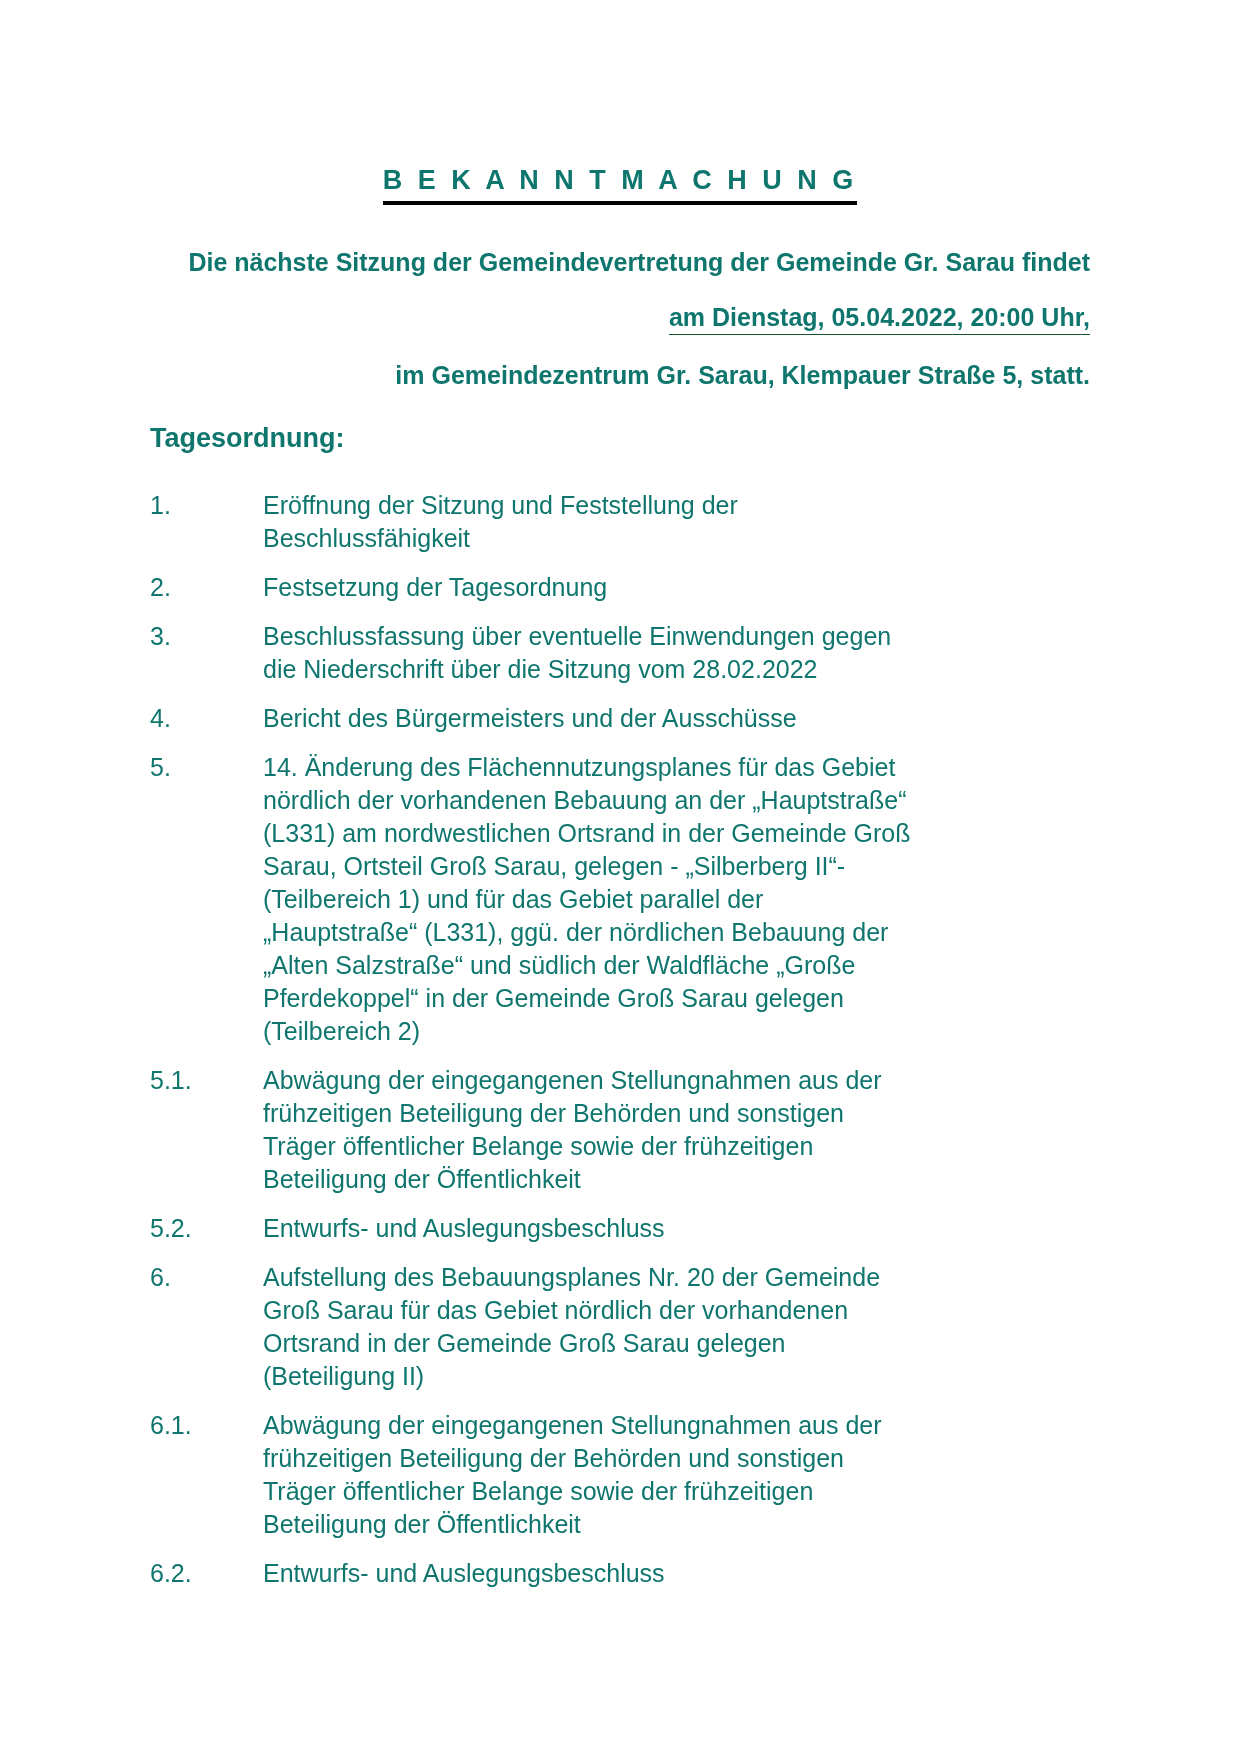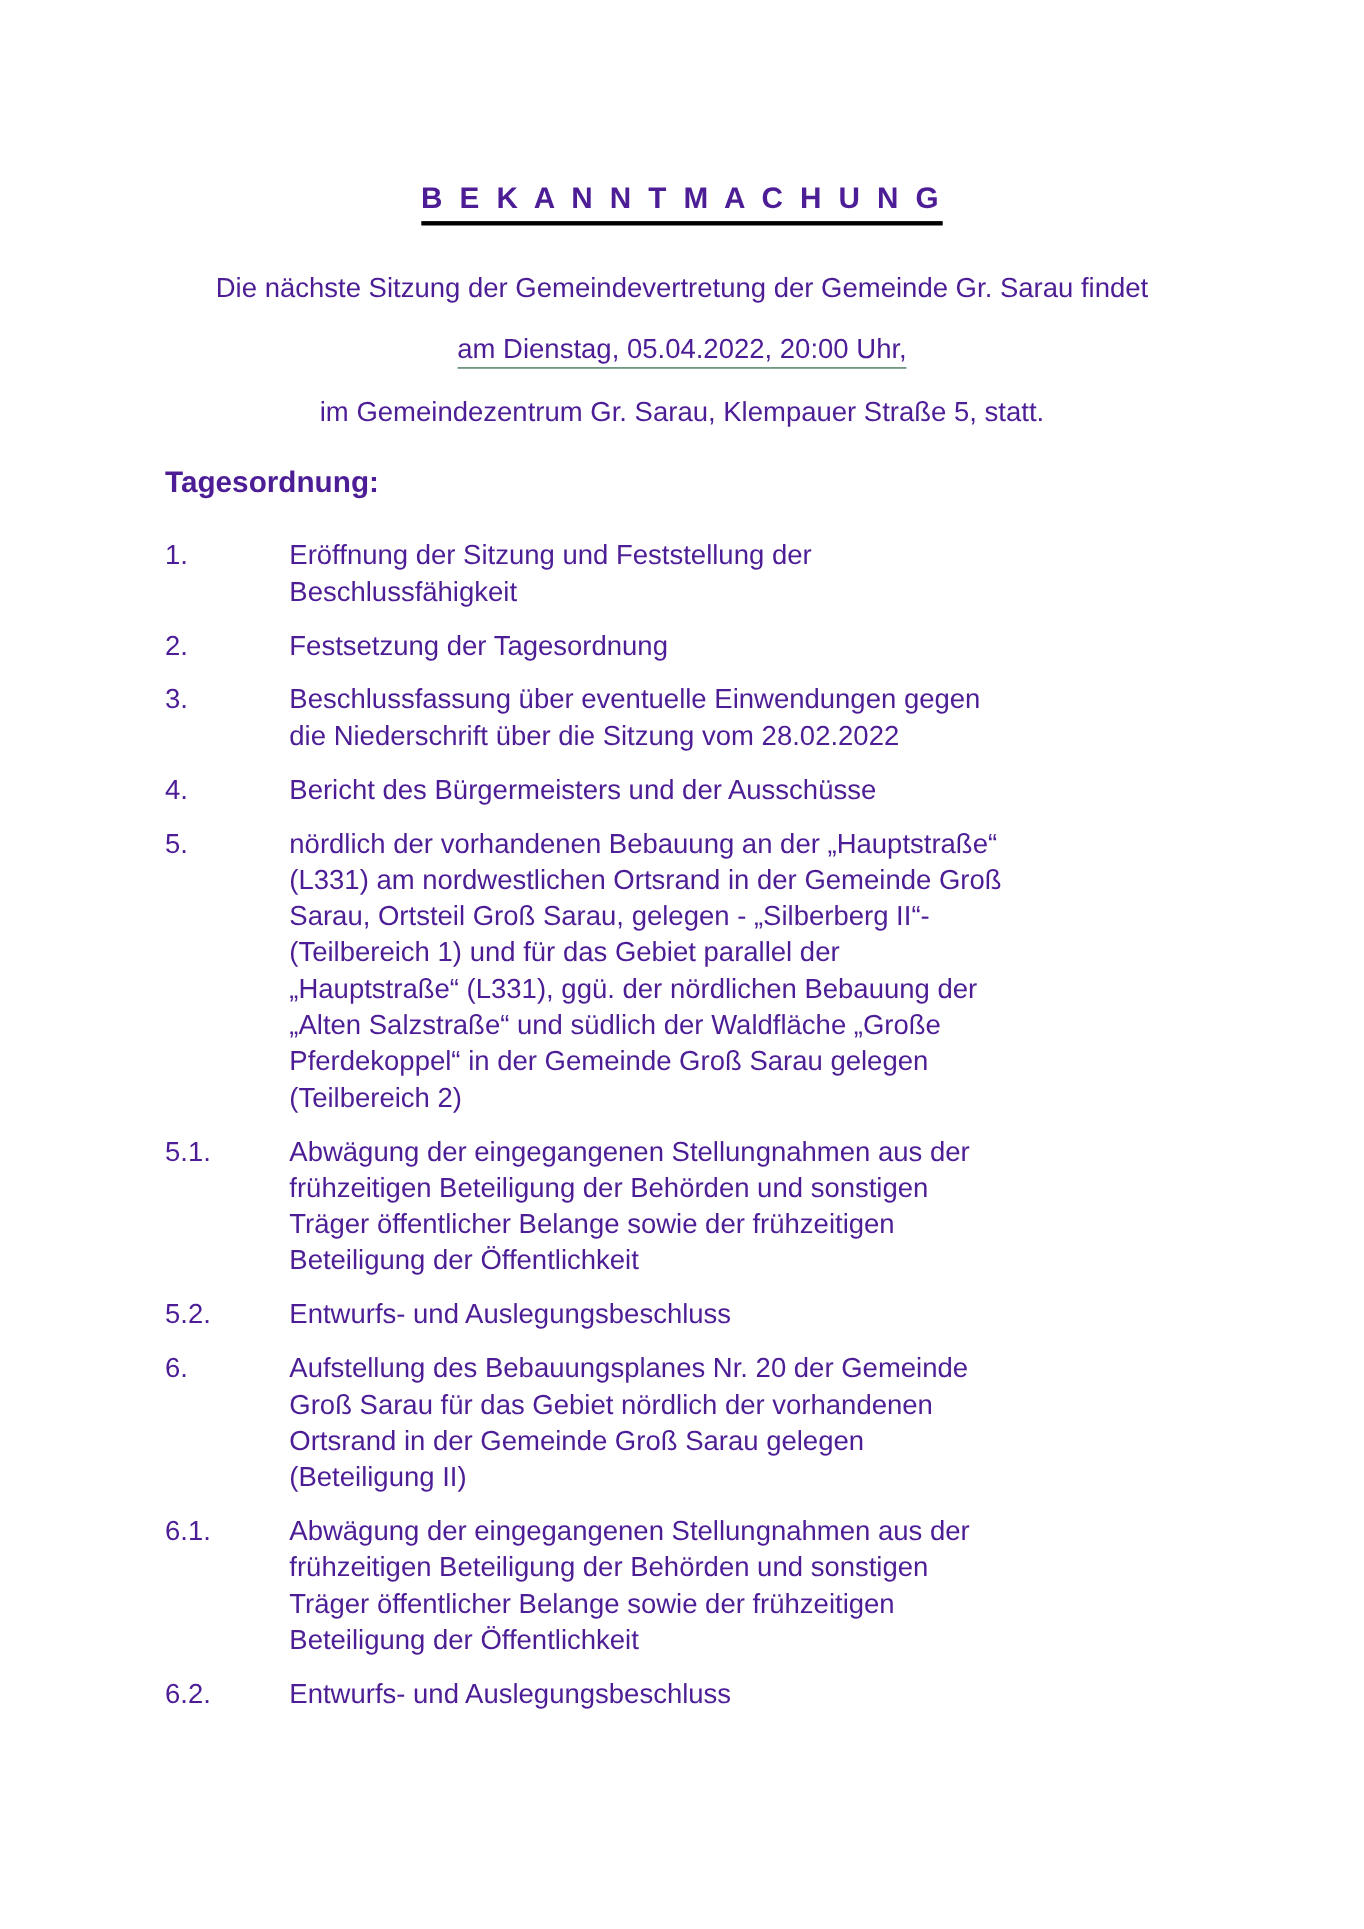--- a/index.html
+++ b/index.html
@@ -6,44 +6,44 @@
     margin: 0;
     padding: 0;
     background: #ffffff;
   }
   .page {
     position: relative;
     width: 1240px;
     height: 1754px;
     margin: 0 auto;
     background: #ffffff;
-    color: #4c1d95;
+    color: #0f766e;
     font-family: "Liberation Sans", "DejaVu Sans", sans-serif;
     box-sizing: border-box;
     padding: 166px 150px 80px 150px;
     overflow: hidden;
   }
   .doc-title-wrap {
     text-align: center;
     margin-bottom: 42px;
   }
   .doc-title {
     display: inline-block;
     font-size: 27px;
     font-weight: bold;
     letter-spacing: 4px;
     line-height: 1.1;
     border-bottom: 4px solid #000;
     padding-bottom: 5px;
     white-space: nowrap;
   }
   .intro-line {
-    text-align: center;
+    text-align: right;
     font-size: 25px;
-    font-weight: normal;
+    font-weight: bold;
     line-height: 30px;
     margin-bottom: 25px;
   }
   .intro-line span { display: inline-block; }
   .intro-line.underlined span {
     border-bottom: 1px solid #14532d;
     padding-bottom: 2px;
   }
   .intro-line:nth-of-type(1) { margin-bottom: 23px; }
   .agenda-heading {
@@ -119,20 +119,21 @@
     <div class="agenda-row">
       <div class="agenda-num">4.</div>
       <div class="agenda-text">
           <div class="line">Bericht des Bürgermeisters und der Ausschüsse</div>
         </div>
     </div>
 
     <div class="agenda-row">
       <div class="agenda-num">5.</div>
       <div class="agenda-text">
+          <div class="line">14. Änderung des Flächennutzungsplanes für das Gebiet</div>
           <div class="line">nördlich der vorhandenen Bebauung an der „Hauptstraße“</div>
           <div class="line">(L331) am nordwestlichen Ortsrand in der Gemeinde Groß</div>
           <div class="line">Sarau, Ortsteil Groß Sarau, gelegen - „Silberberg II“-</div>
           <div class="line">(Teilbereich 1) und für das Gebiet parallel der</div>
           <div class="line">„Hauptstraße“ (L331), ggü. der nördlichen Bebauung der</div>
           <div class="line">„Alten Salzstraße“ und südlich der Waldfläche „Große</div>
           <div class="line">Pferdekoppel“ in der Gemeinde Groß Sarau gelegen</div>
           <div class="line">(Teilbereich 2)</div>
         </div>
     </div>

